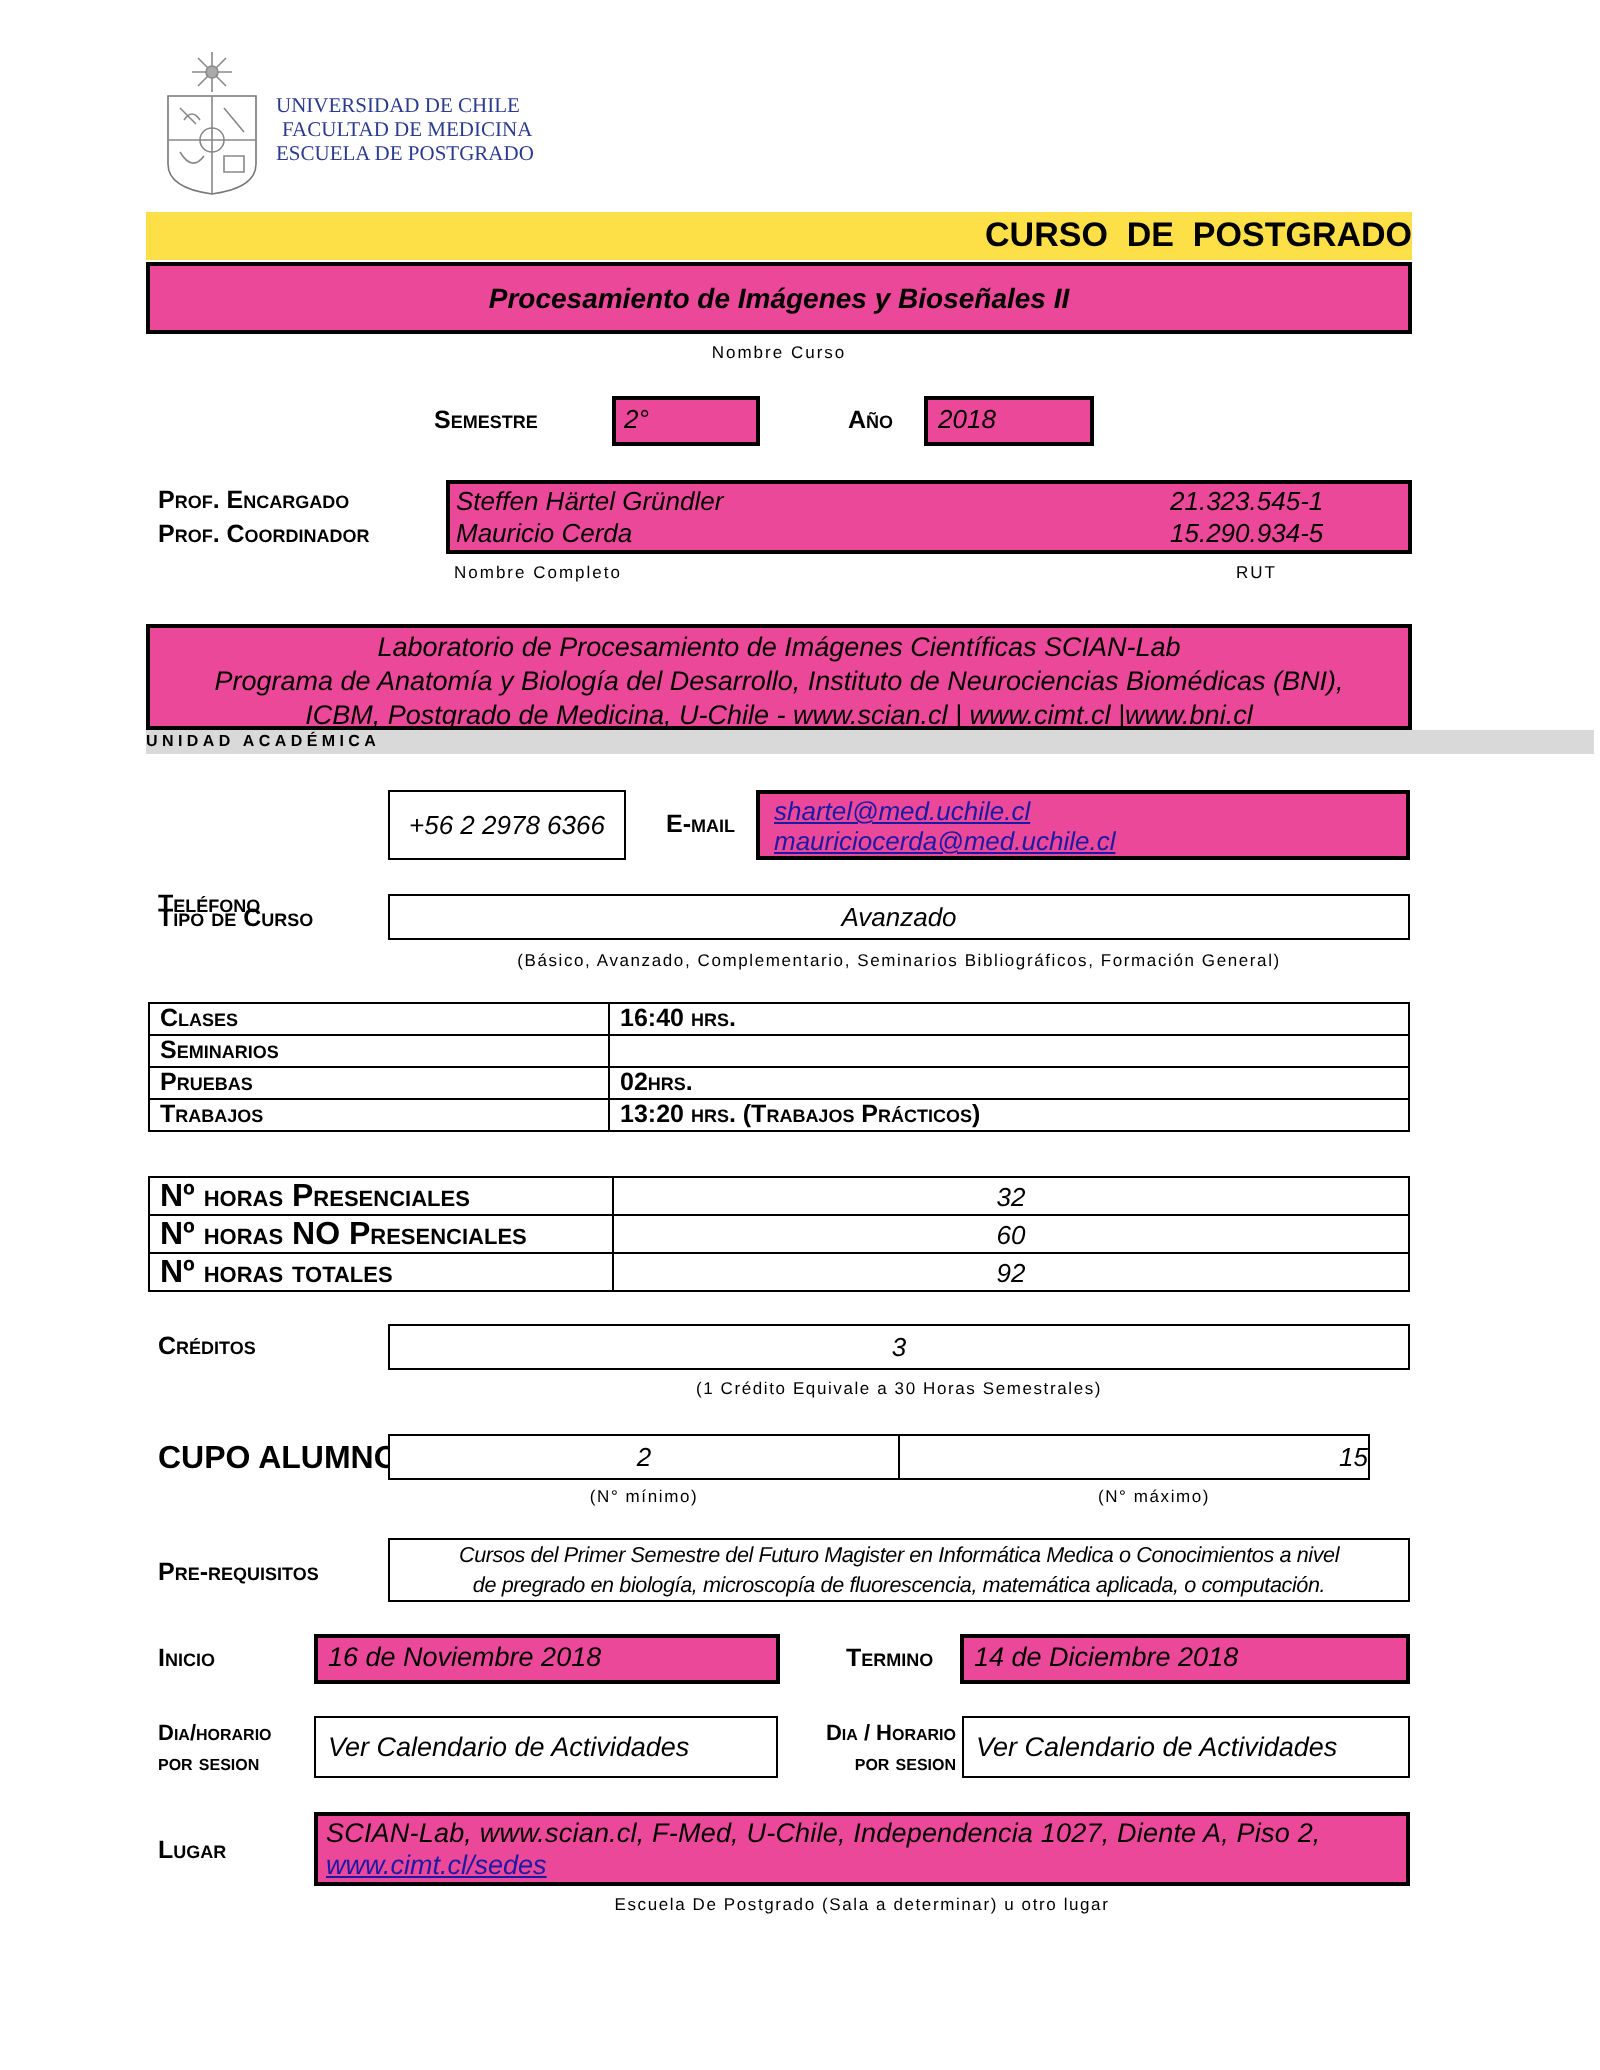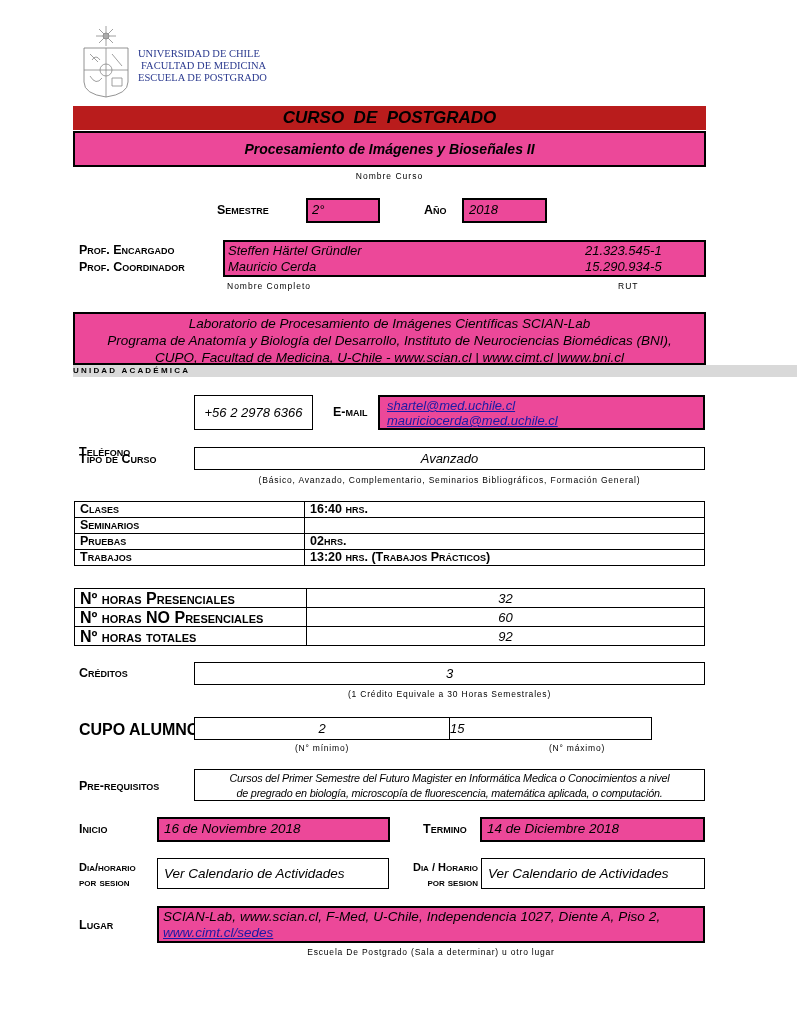--- a/index.html
+++ b/index.html
@@ -3,22 +3,22 @@
 <meta charset="utf-8">
 <style>
   html, body { margin:0; padding:0; background:#ffffff; }
   body { width:800px; height:1035px; position:relative; overflow:hidden;
          font-family:"Liberation Sans", sans-serif; color:#000; }
   .abs { position:absolute; box-sizing:border-box; }
   .logo { left:80px; top:24px; width:52px; height:74px; }
   .uni { left:138px; top:48px; font-family:"Liberation Serif", serif; font-size:10.5px;
          line-height:12px; color:#2b3a8f; }
   .uni div { white-space:nowrap; }
-  .title-band { left:73px; top:106px; width:633px; height:24px; background:#b91c1c;
-                text-align:center; font-size:17px; line-height:24px; font-weight:bold;font-style:italic; }
+  .title-band { left:73px; top:106px; width:633px; height:24px; background:#fde047;
+                text-align:right; font-size:17px; line-height:24px; font-weight:bold; }
   .box { border:2px solid #000; background:#ec4899; }
   .thin { border:1px solid #000; background:#fff; }
   .course { left:73px; top:131px; width:633px; height:36px; text-align:center;
             font-size:14px; font-weight:bold; font-style:italic; line-height:32px; }
   .caption { font-size:8.5px; letter-spacing:1px; color:#000; text-align:center; white-space:nowrap; }
   .sc { font-weight:bold; font-size:12.5px; font-variant:small-caps; white-space:nowrap; }
   .val { font-style:italic; font-size:13px; white-space:nowrap; }
   .lbl-small { font-weight:bold; font-size:11px; font-variant:small-caps; }
   .unit-box { left:73px; top:312px; width:633px; height:53px; text-align:center;
               font-style:italic; font-size:13.5px; line-height:17px; padding-top:1px; }
@@ -76,21 +76,21 @@
   <div class="abs val" style="left:360px; top:1px;">21.323.545-1</div>
   <div class="abs val" style="left:3px; top:17px;">Mauricio Cerda</div>
   <div class="abs val" style="left:360px; top:17px;">15.290.934-5</div>
 </div>
 <div class="abs caption" style="left:227px; top:281px;">Nombre Completo</div>
 <div class="abs caption" style="left:618px; top:281px;">RUT</div>
 
 <div class="abs box unit-box">
   <div>Laboratorio de Procesamiento de Imágenes Científicas SCIAN-Lab</div>
   <div>Programa de Anatomía y Biología del Desarrollo, Instituto de Neurociencias Biomédicas (BNI),</div>
-  <div>CUPO, Facultad de Medicina, U-Chile - www.scian.cl | www.cimt.cl |www.bni.cl</div>
+  <div>ICBM, Postgrado de Medicina, U-Chile - www.scian.cl | www.cimt.cl |www.bni.cl</div>
 </div>
 <div class="abs unit-band">UNIDAD  ACADÉMICA</div>
 
 <div class="abs sc" style="left:79px; top:405px;margin-top:40px;">Teléfono</div>
 <div class="abs thin val" style="left:194px; top:395px; width:119px; height:35px; padding-top:9px; text-align:center;">+56 2 2978 6366</div>
 <div class="abs sc" style="left:333px; top:405px;">E-mail</div>
 <div class="abs box" style="left:378px; top:395px; width:327px; height:35px; padding:1px 0 0 7px;">
   <div class="val"><a class="link">shartel@med.uchile.cl</a></div>
   <div class="val"><a class="link">mauriciocerda@med.uchile.cl</a></div>
 </div>
@@ -136,21 +136,21 @@
   </tr>
 </tbody>
   </table>
 
 <div class="abs sc" style="left:79px; top:666px;">Créditos</div>
 <div class="abs thin val" style="left:194px; top:662px; width:511px; height:23px; text-align:center; line-height:22px;">3</div>
 <div class="abs caption" style="left:194px; top:689px; width:511px; letter-spacing:0.8px;">(1 Crédito Equivale a 30 Horas Semestrales)</div>
 
 <div class="abs" style="left:79px; top:721px; font-weight:bold; font-size:16px; white-space:nowrap;text-align:center;">CUPO ALUMNOS</div>
 <div class="abs thin val" style="left:194px; top:717px; width:256px; height:23px; text-align:center; line-height:22px;">2</div>
-<div class="abs thin val" style="left:449px; top:717px; width:203px; height:23px; text-align:left; line-height:22px;">15</div>
+<div class="abs thin val" style="left:449px; top:717px; width:236px; height:23px; text-align:right; line-height:22px;">15</div>
 <div class="abs caption" style="left:194px; top:743px; width:256px; letter-spacing:0.8px;">(N° mínimo)</div>
 <div class="abs caption" style="left:449px; top:743px; width:256px; letter-spacing:0.8px;">(N° máximo)</div>
 
 <div class="abs sc" style="left:79px; top:779px;">Pre-requisitos</div>
 <div class="abs thin" style="left:194px; top:769px; width:511px; height:32px; text-align:center; font-style:italic; font-size:10.8px; line-height:14.5px; padding-top:1px; letter-spacing:-0.2px;">
   <div>Cursos del Primer Semestre del Futuro Magister en Informática Medica o Conocimientos a nivel</div>
   <div>de pregrado en biología, microscopía de fluorescencia, matemática aplicada, o computación.</div>
 </div>
 
 <div class="abs sc" style="left:79px; top:822px;">Inicio</div>

